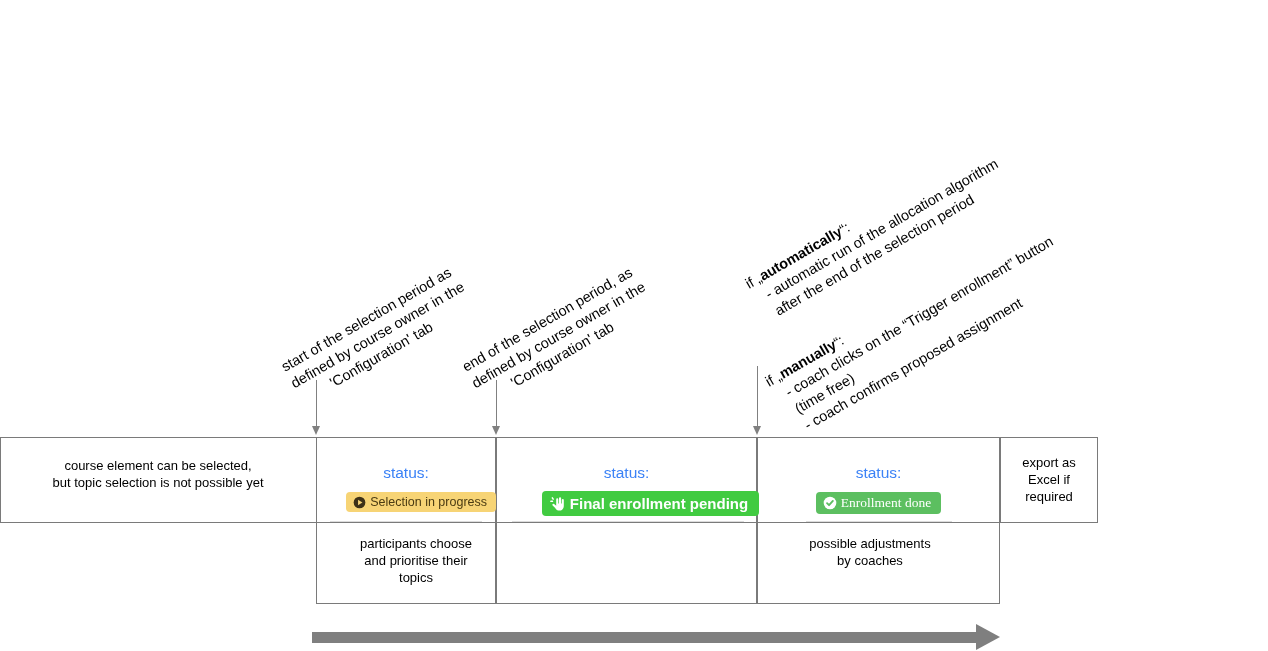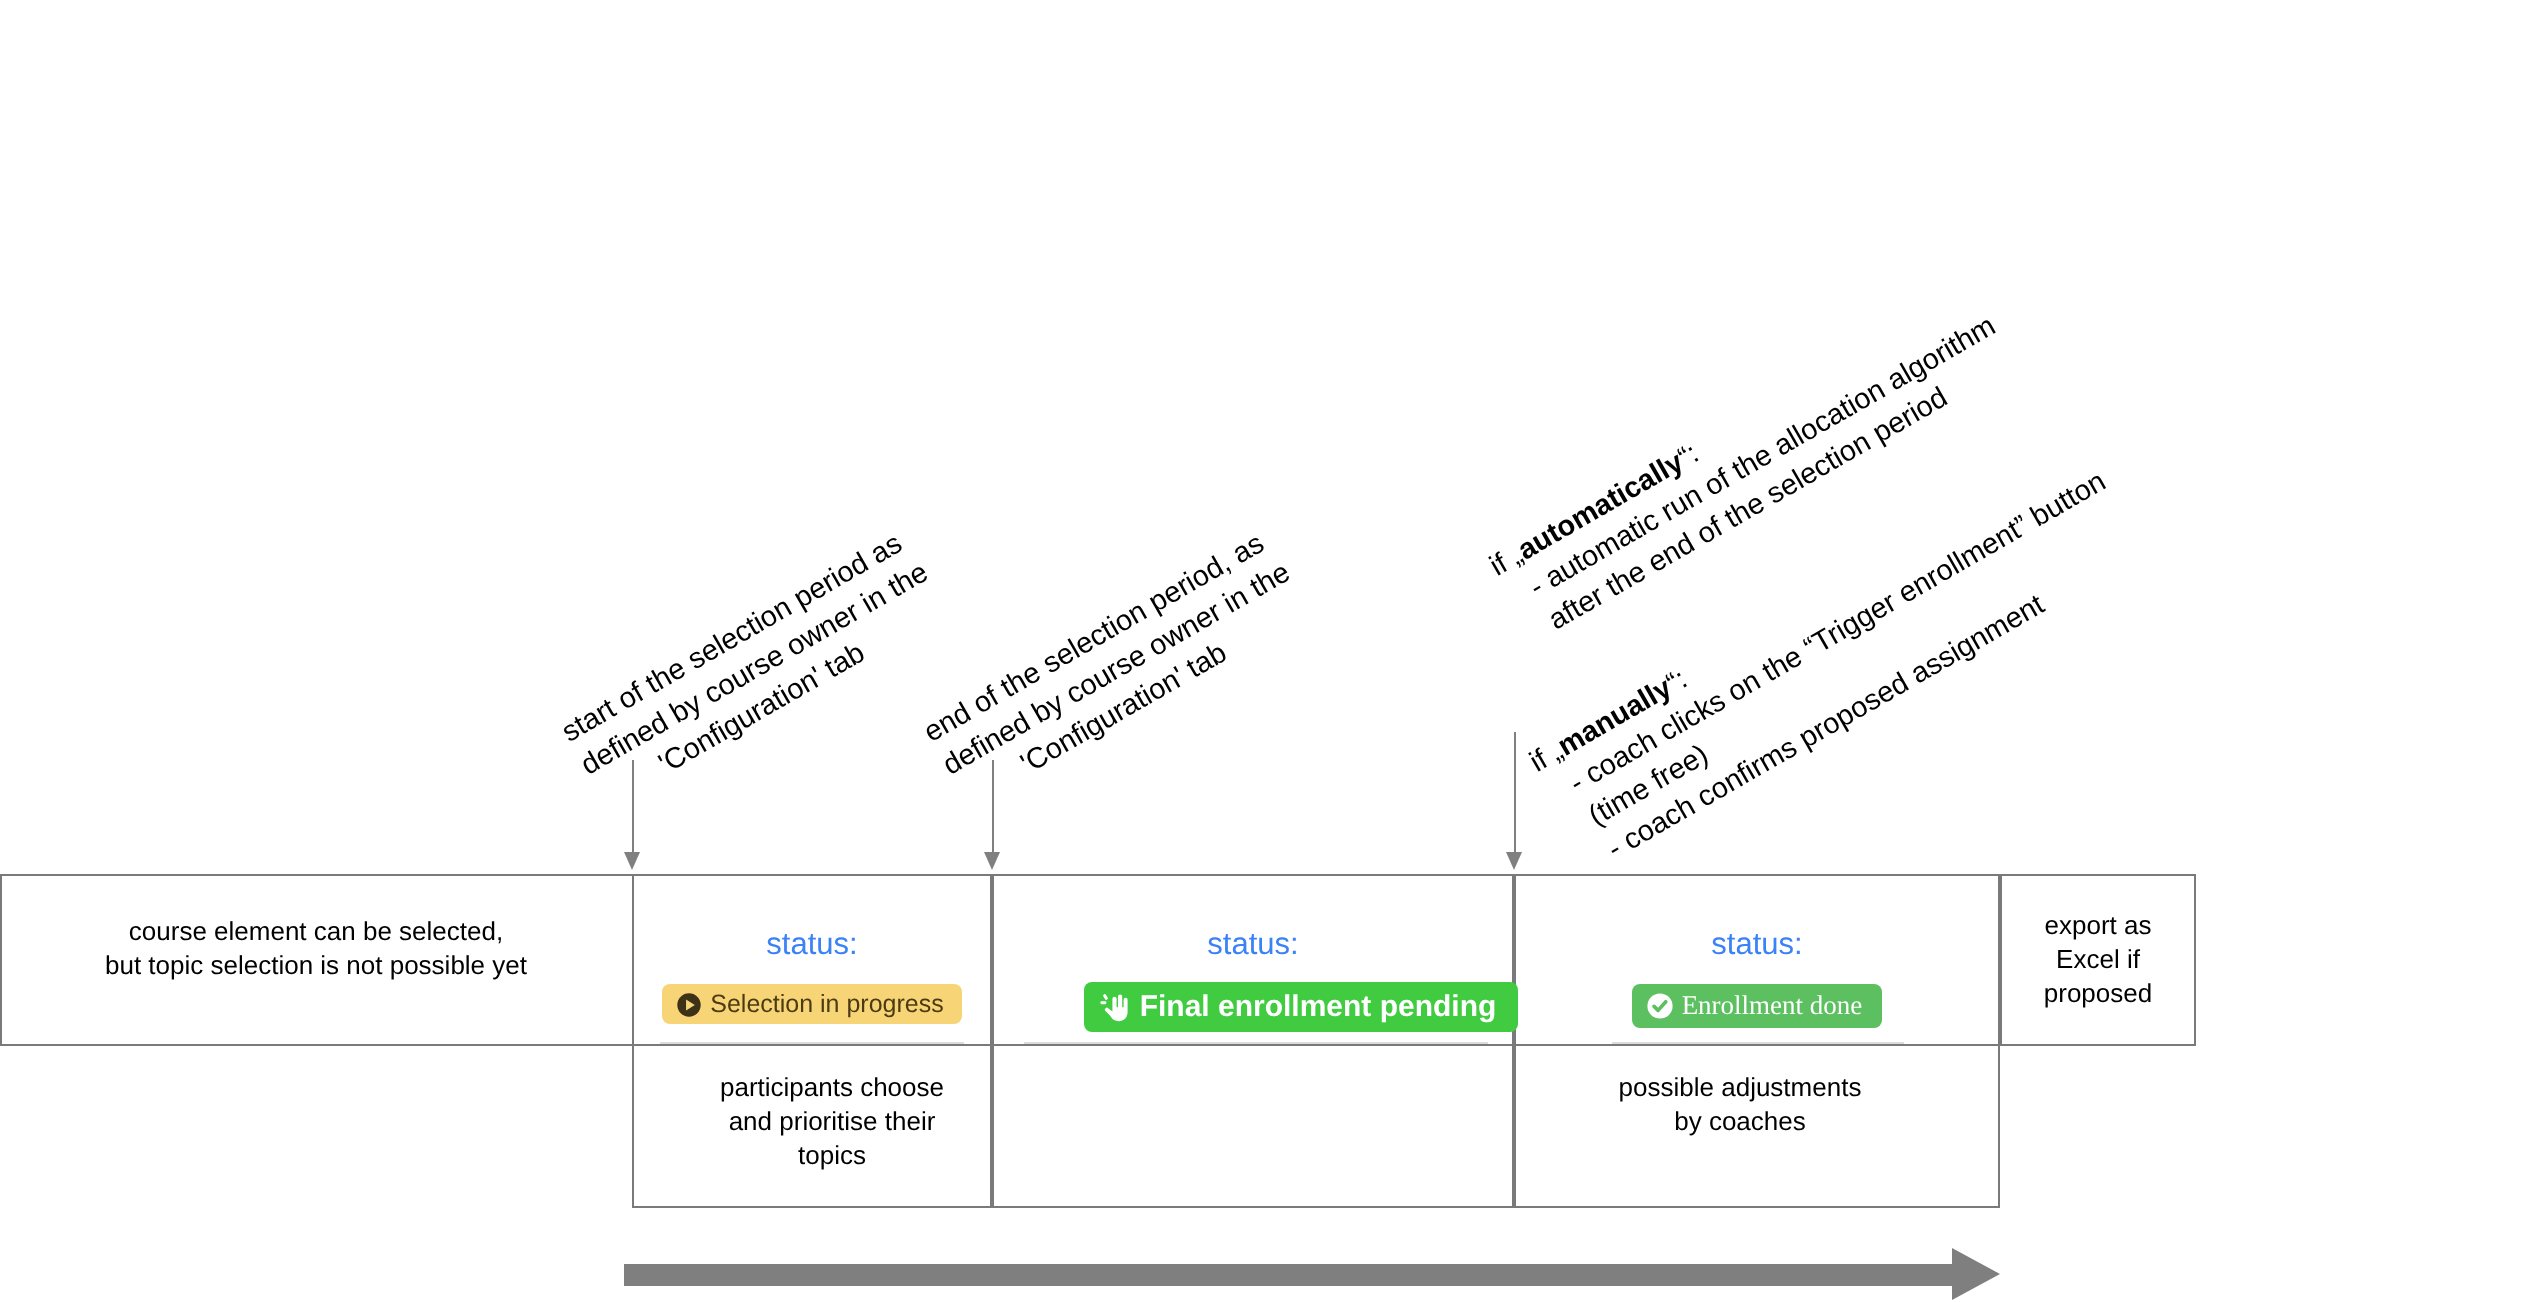--- a/index.html
+++ b/index.html
@@ -193,24 +193,24 @@
   <div class="celltext" style="left:6px; top:458px; width:304px; white-space:pre-line;">course element can be selected,
 but topic selection is not possible yet</div>
 
   <div class="tallbox" style="left:316px; top:437px; width:180px; height:167px;"></div>
   <div class="tallbox" style="left:496px; top:437px; width:261px; height:167px;"></div>
   <div class="tallbox" style="left:757px; top:437px; width:243px; height:167px;"></div>
 
   <div class="exportbox" style="left:1000px; top:437px; width:98px; height:86px;"></div>
   <div class="celltext" style="left:1002px; top:455px; width:94px; white-space:pre-line;">export as
 Excel if
-proposed</div>
+required</div>
 
   <div class="statuslabel" style="left:316px; top:463px; width:180px;">status:</div>
-  <div class="badgewrap" style="left:316px; top:492px; width:180px;">
+  <div class="badgewrap" style="left:316px; top:492px; width:180px;text-align:right;">
     <span class="badge badge-amber">
       <span class="bi">
         <svg viewBox="0 0 16 16" xmlns="http://www.w3.org/2000/svg">
           <circle cx="8" cy="8" r="7.2" fill="#3d3117"></circle>
           <polygon points="6.2,4.6 11.6,8 6.2,11.4" fill="#f7d475"></polygon>
         </svg>
       </span>
       <span>Selection in progress</span>
     </span>
   </div>

